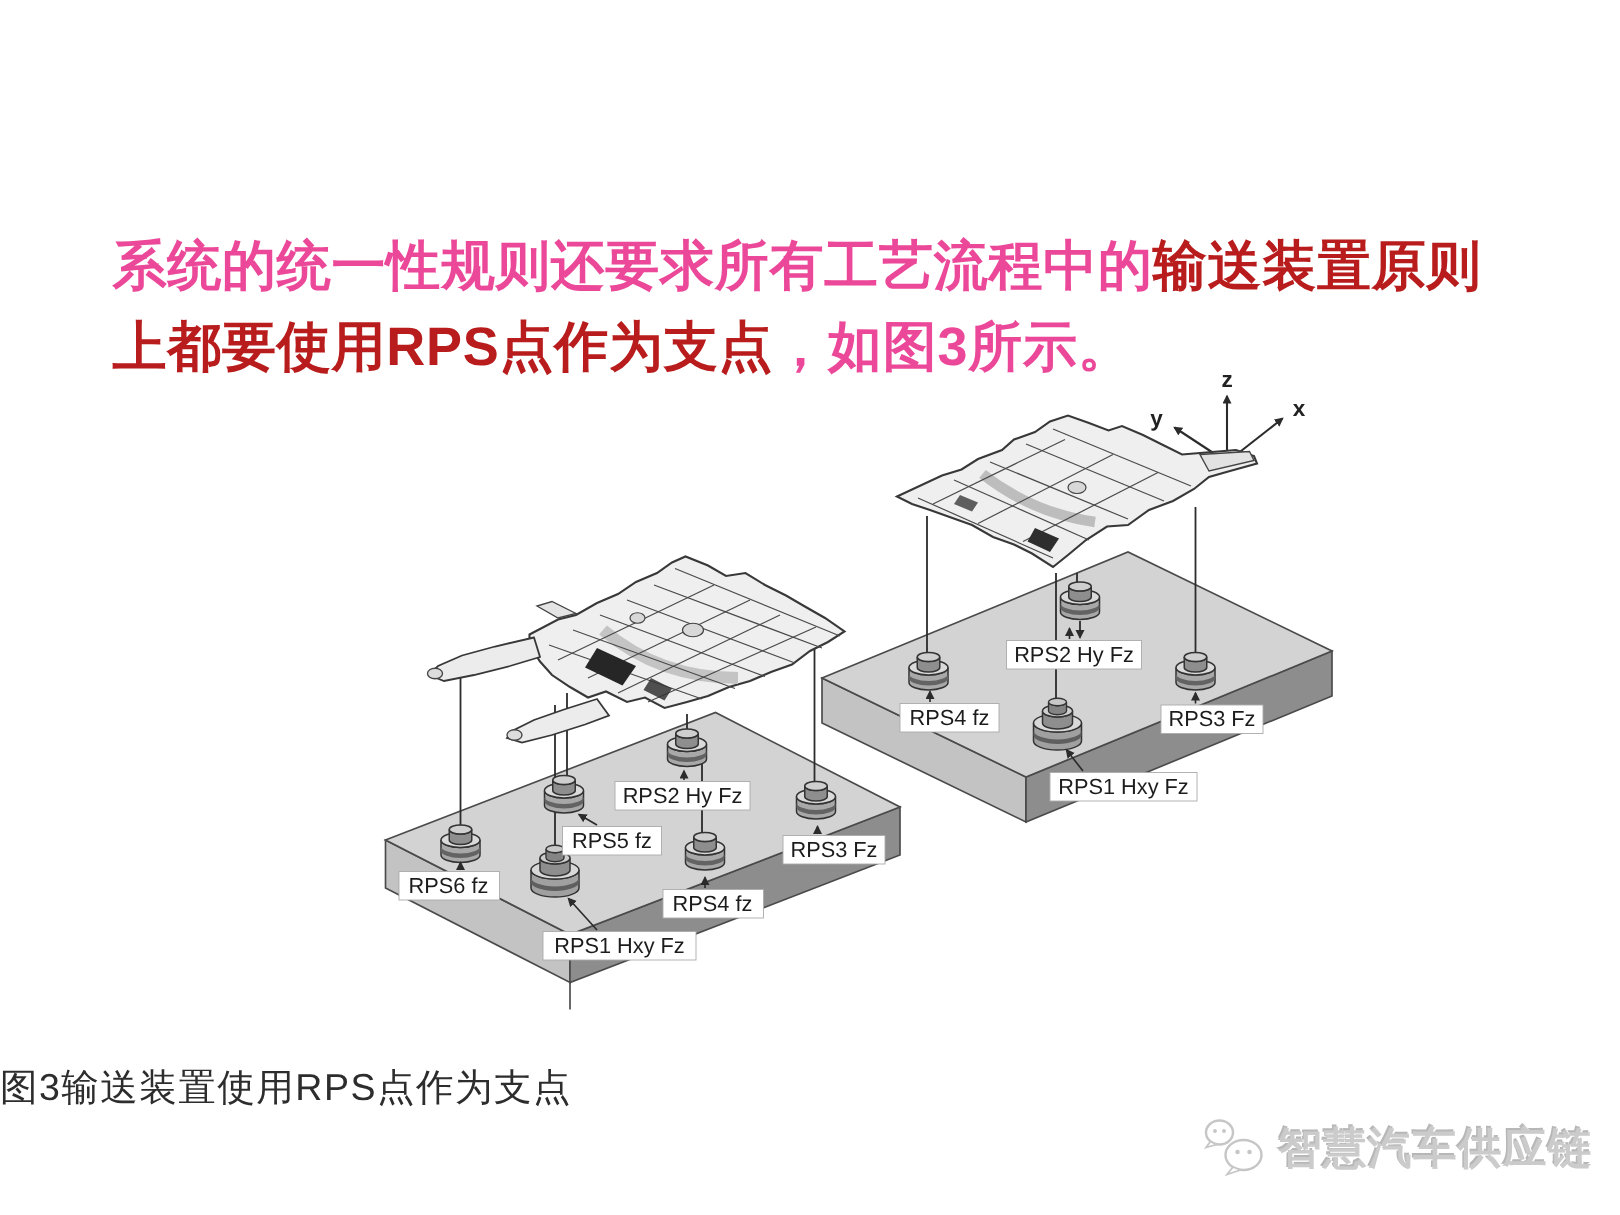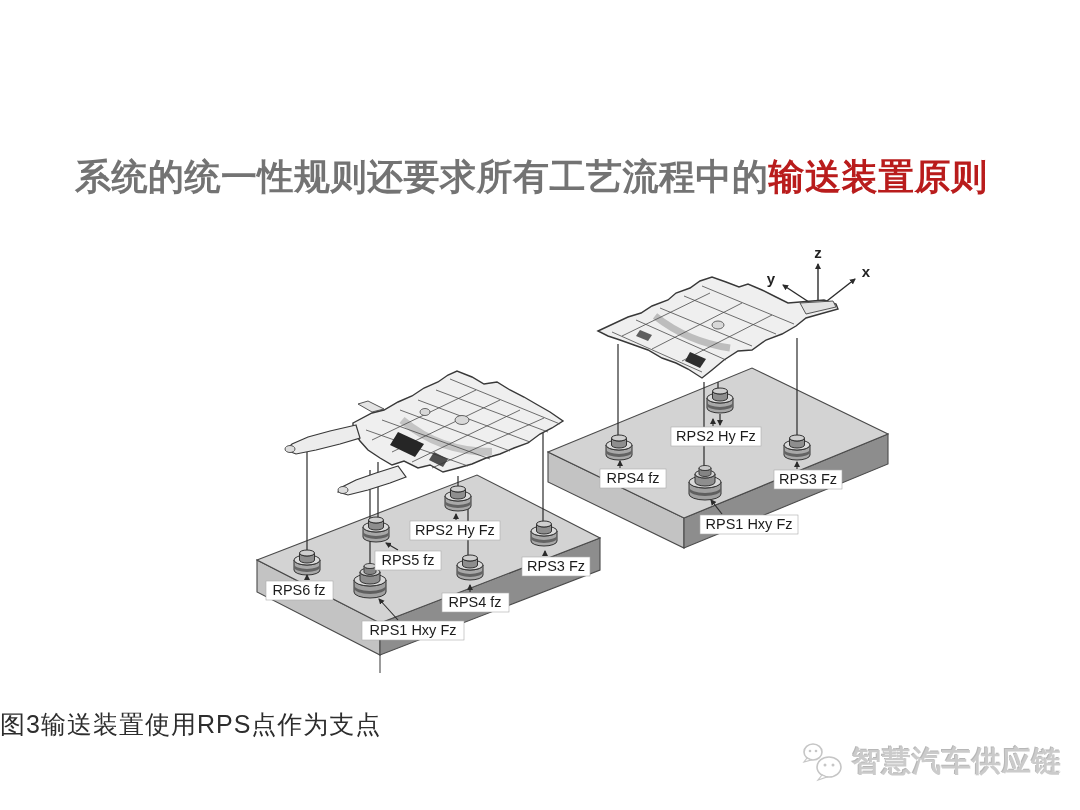--- a/index.html
+++ b/index.html
@@ -4,51 +4,52 @@
 <style>
   html,body{margin:0;padding:0;background:#ffffff;}
   .slide{
     position:relative;width:1080px;height:810px;background:#ffffff;
     overflow:hidden;font-family:"Liberation Sans","DejaVu Sans",sans-serif;
   }
   .para{
     position:absolute;left:75px;top:150px;width:950px;
     font-size:36px;line-height:54px;letter-spacing:0.5px;white-space:nowrap;
   }
-  .para .blk{color:#737373;font-weight:600;}
+  .para .blk{color:#ec4899;font-weight:600;}
   .para .red{color:#b91c1c;font-weight:bold;}
   .fig{position:absolute;left:0;top:0;width:1080px;height:810px;}
   .fig text.lbl-txt{
     font-family:"Liberation Sans","DejaVu Sans",sans-serif;
     font-size:14.5px;fill:#1c1c1c;text-anchor:middle;
   }
   .fig .lbl rect{fill:#ffffff;stroke:#ababab;stroke-width:0.6;}
   .fig text.axis-txt{font-size:15px;font-weight:bold;fill:#222;text-anchor:middle;}
   .supline{stroke:#2b2b2b;stroke-width:1.2;fill:none;}
   .leader{stroke:#2b2b2b;stroke-width:1.1;fill:none;}
   .caption{
     position:absolute;left:0;top:708px;width:1045px;
     font-size:25px;color:#2d2d2d;letter-spacing:1px;
   }
   .footer{
     position:absolute;right:18px;top:738px;height:48px;
-    display:flex;align-items:center;gap:6px;
+    display:flex;align-items:flex-end;gap:6px;
   }
   .brand{
     font-size:29px;color:#cbcbcb;letter-spacing:1px;font-weight:bold;
     text-shadow:1px 1px 0 #ffffff,-1px -1px 0 #b7b7b7;
   }
 </style>
 </head>
 <body>
 
 <div class="slide">
 
   <div class="para">
     <div><span class="blk">系统的统一性规则还要求所有工艺流程中的</span><span class="red">输送装置原则</span></div>
+    <div><span class="red">上都要使用RPS点作为支点</span><span class="blk">，如图3所示。</span></div>
   </div>
 
   <svg class="fig" viewBox="0 0 1080 810">
     <defs>
       <marker id="ah" markerWidth="8" markerHeight="8" refX="5" refY="3" orient="auto" markerUnits="userSpaceOnUse">
         <path d="M0,0 L6,3 L0,6 Z" fill="#2b2b2b"></path>
       </marker>
       <g id="puck">
         <path d="M -13,0 A 13 5 0 0 0 13,0 L 13,10 A 13 5 0 0 1 -13,10 Z" fill="#a8a8a8" stroke="#333" stroke-width="1"></path>
         <path d="M -13,4 A 13 5 0 0 0 13,4 L 13,7 A 13 5 0 0 1 -13,7 Z" fill="#636363"></path>

